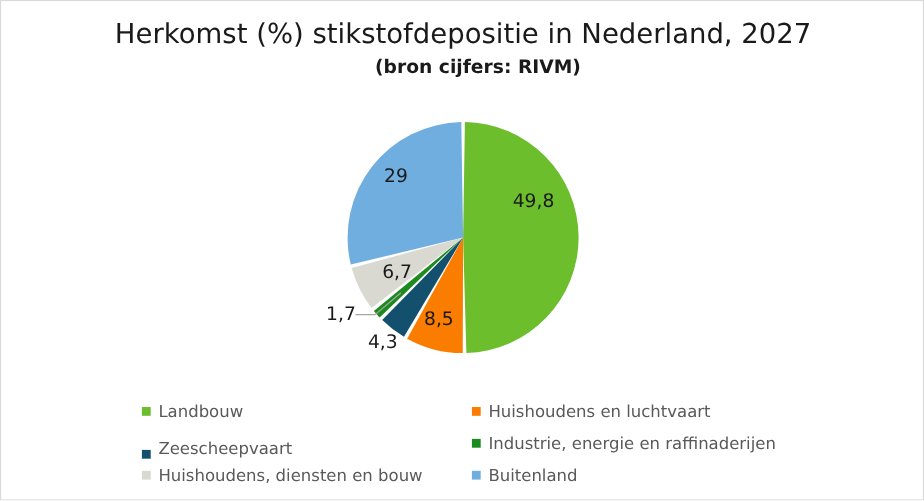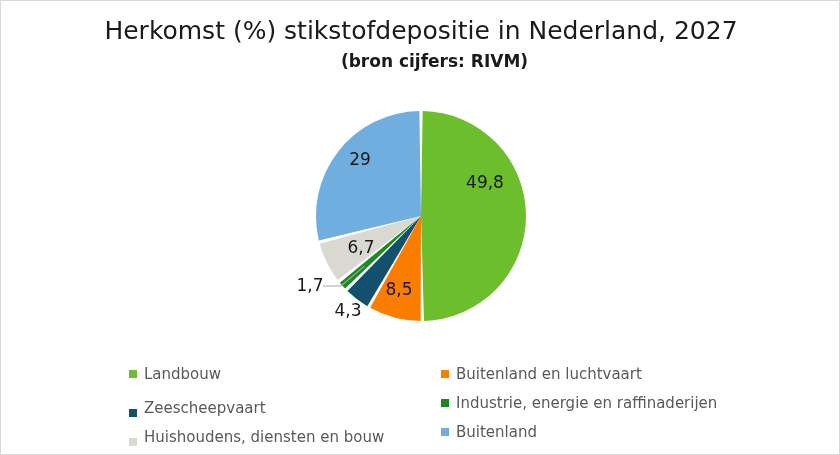--- a/index.html
+++ b/index.html
@@ -70,21 +70,21 @@
 
   
   #legend {
     position: absolute;
     left: 128px;
     top: 358px;
     width: 620px;
     display: grid;
     grid-template-columns: 300px 300px;
     grid-auto-rows: 29px;
-    column-gap: 12px;
+    column-gap: 0px;
   }
   .legend-item {
     display: flex;
     align-items: center;
     height: 29px;
   }
   .legend-swatch {
     width: 8px;
     height: 8px;
     flex: 0 0 8px;
@@ -132,31 +132,31 @@
     </svg>
   </div>
 
   <div id="legend">
       <div class="legend-item" style="grid-area: 1 / 1;">
         <span class="legend-swatch" style="background: rgb(108, 190, 45);"></span>
         <span class="legend-label">Landbouw</span>
       </div>
       <div class="legend-item" style="grid-area: 1 / 2;">
         <span class="legend-swatch" style="background: rgb(250, 125, 0);"></span>
-        <span class="legend-label">Buitenland en luchtvaart</span>
+        <span class="legend-label">Huishoudens en luchtvaart</span>
       </div>
       <div class="legend-item" style="grid-area: 2 / 1; align-items: flex-end;">
         <span class="legend-swatch" style="background: rgb(18, 80, 110);"></span>
         <span class="legend-label">Zeescheepvaart</span>
       </div>
       <div class="legend-item" style="grid-area: 2 / 2;">
         <span class="legend-swatch" style="background: rgb(27, 138, 31);"></span>
         <span class="legend-label">Industrie, energie en raffinaderijen</span>
       </div>
-      <div class="legend-item" style="grid-area: 3 / 1; align-items: flex-end;">
+      <div class="legend-item" style="grid-area: 3 / 1;">
         <span class="legend-swatch" style="background: rgb(217, 217, 210);"></span>
         <span class="legend-label">Huishoudens, diensten en bouw</span>
       </div>
       <div class="legend-item" style="grid-area: 3 / 2; text-align: center;">
         <span class="legend-swatch" style="background: rgb(112, 174, 224);"></span>
         <span class="legend-label">Buitenland</span>
       </div>
     </div>
 
 </div>

